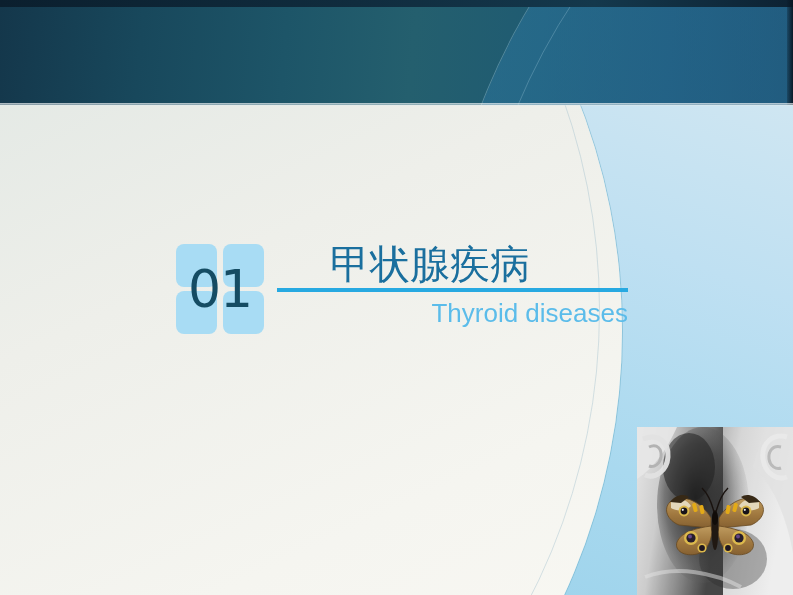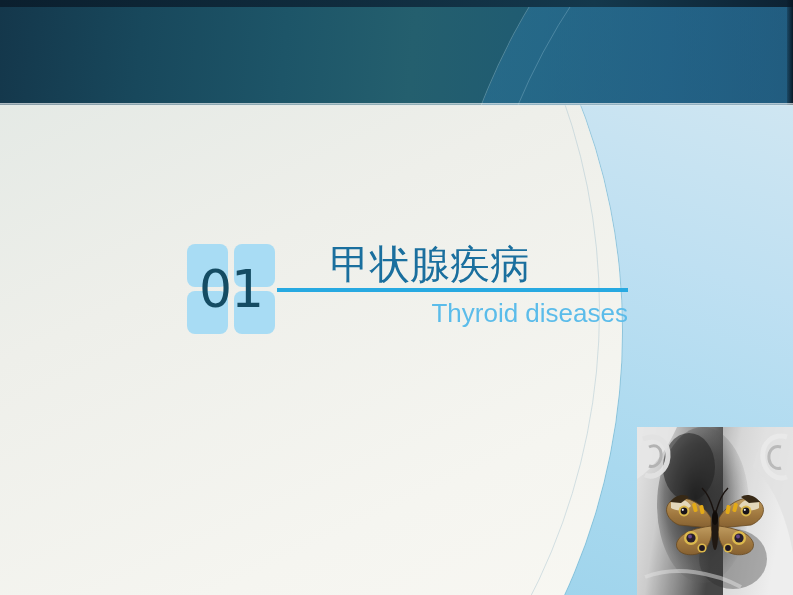--- a/index.html
+++ b/index.html
@@ -132,21 +132,21 @@
   .banner-underline {
     position: absolute;
     left: 0; top: 103px;
     width: 793px; height: 3px;
     background: linear-gradient(180deg, rgba(255,255,255,0.72), rgba(215,228,230,0.35));
   }
 
   
   .badge {
     position: absolute;
-    left: 187px;
+    left: 176px;
     top: 244px;
     width: 88px;
     height: 90px;
   }
   .badge .sq {
     position: absolute;
     width: 41px;
     height: 43px;
     border-radius: 8px;
     background: #a8dcf4;

